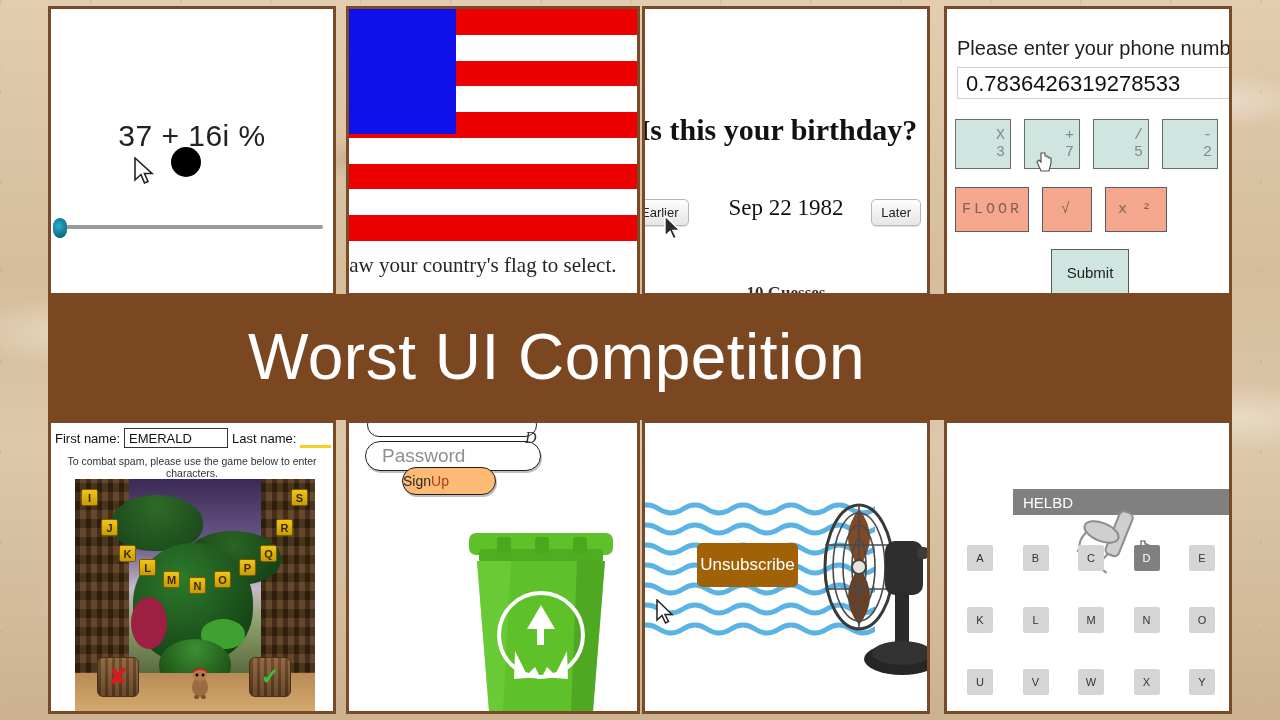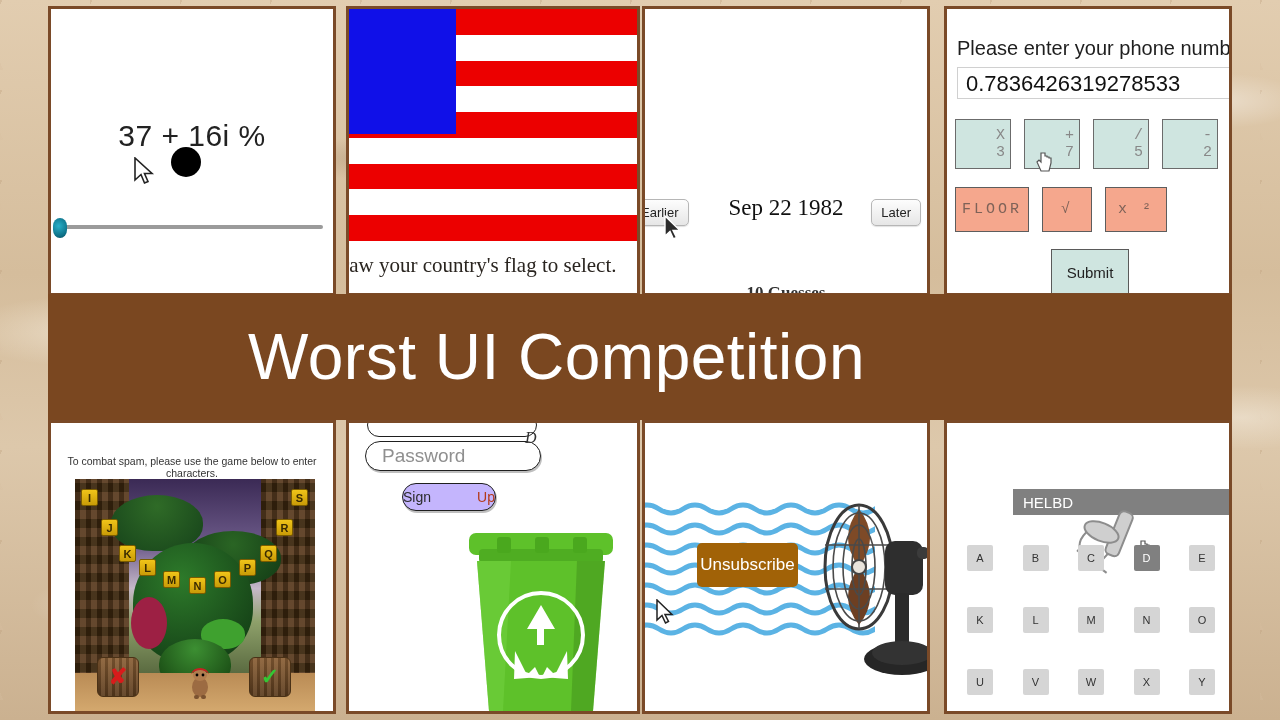--- a/index.html
+++ b/index.html
@@ -195,23 +195,23 @@
   .p6-pass{
     position:absolute;left:16px;top:18px;width:176px;height:30px;
     border:1.8px solid #1f1f1f;border-radius:16px;background:#fff;
     display:flex;align-items:center;padding-left:16px;
     font-size:19px;color:#8f8f8f;box-sizing:border-box;
     box-shadow:1px 2px 0 rgba(0,0,0,.25);
   }
   .p6-d{position:absolute;left:176px;top:6px;font-family:"Liberation Serif", serif;
     font-style:italic;font-size:16px;color:#333;}
   .p6-signup{
-    position:absolute;left:53px;top:60px;width:92px;height:26px;
-    border:1.8px solid #1f1f1f;border-radius:14px;background:#c4b5fd;
-    display:flex;align-items:center;justify-content:space-between;
+    position:absolute;left:53px;top:44px;width:92px;height:26px;
+    border:1.8px solid #1f1f1f;border-radius:14px;background:#fdba74;
+    display:flex;align-items:center;justify-content:flex-start;
     font-size:14px;box-shadow:1px 2px 0 rgba(0,0,0,.25);
   }
   .p6-signup .c1x{color:#2b2b2b;} .p6-signup .c2x{color:#b33a1a;}
   .bin{position:absolute;left:108px;top:96px;width:168px;height:198px;}
 
   
   .waves{position:absolute;left:-10px;top:78px;width:240px;height:142px;}
   .unsub{
     position:absolute;left:52px;top:120px;width:101px;height:44px;
     background:#a16207;border-radius:5px;
@@ -278,20 +278,21 @@
           <i class="stripe-r"></i>
           <i class="stripe-w"></i>
         <i class="stripe-r"></i>
       </div>
       <div class="canton"></div>
     </div>
     <div class="flag-cap">Draw your country's flag to select.</div>
   </div>
 
   <div class="panel r1 c3">
+    <div class="p3-q">Is this your birthday?</div>
     <div class="p3-date">Sep 22 1982</div>
     <div class="p3-btn p3-earlier">Earlier</div>
     <div class="p3-btn p3-later">Later</div>
     <svg class="p3-cursor" viewBox="0 0 20 28">
       <path d="M2 1 L2 21 L7 16.5 L10.5 24 L13.5 22.5 L10 15.5 L17 15.5 Z" fill="#2b2b2b" stroke="#fff" stroke-width="1.4"></path>
     </svg>
     <div class="p3-guesses">10 Guesses</div>
   </div>
 
   <div class="panel r1 c4">
@@ -308,20 +309,26 @@
       <div class="fn w2">√</div>
       <div class="fn w3">x ²</div>
     </div>
     <div class="p4-submit">Submit</div>
     <svg class="p4-cursor" viewBox="0 0 18 22">
       <path d="M6 2 v9 l-2-2 -2 2 4 9 h8 l2-8 v-5 h-2 v-1 h-2 v-1 h-2 v-3 z" fill="#fff" stroke="#555" stroke-width="1.2"></path>
     </svg>
   </div>
 
   <div class="panel r2 c1">
+    <div class="p5-row">
+      <span class="lbl">First name:</span>
+      <span class="p5-in">EMERALD</span>
+      <span class="lbl">Last name:</span>
+      <span class="p5-in2"></span>
+    </div>
     <div class="p5-hint">To combat spam, please use the game below to enter characters.</div>
 
     <div class="p5-game">
       <div class="trunk left"></div>
       <div class="trunk right"></div>
 
       <div class="leaf" style="left:36px;top:16px;width:92px;height:56px;background:radial-gradient(circle at 50% 20%,#2f6b27,#16421a);"></div>
       <div class="leaf" style="left:110px;top:52px;width:96px;height:54px;background:radial-gradient(circle at 50% 25%,#2a6524,#123a15);"></div>
       <div class="leaf" style="left:58px;top:64px;width:120px;height:120px;background:radial-gradient(circle at 40% 30%,#2d7a2a,#0f3312);"></div>
       <div class="leaf" style="left:56px;top:118px;width:36px;height:52px;border-radius:50%;background:#9d2044;"></div>

